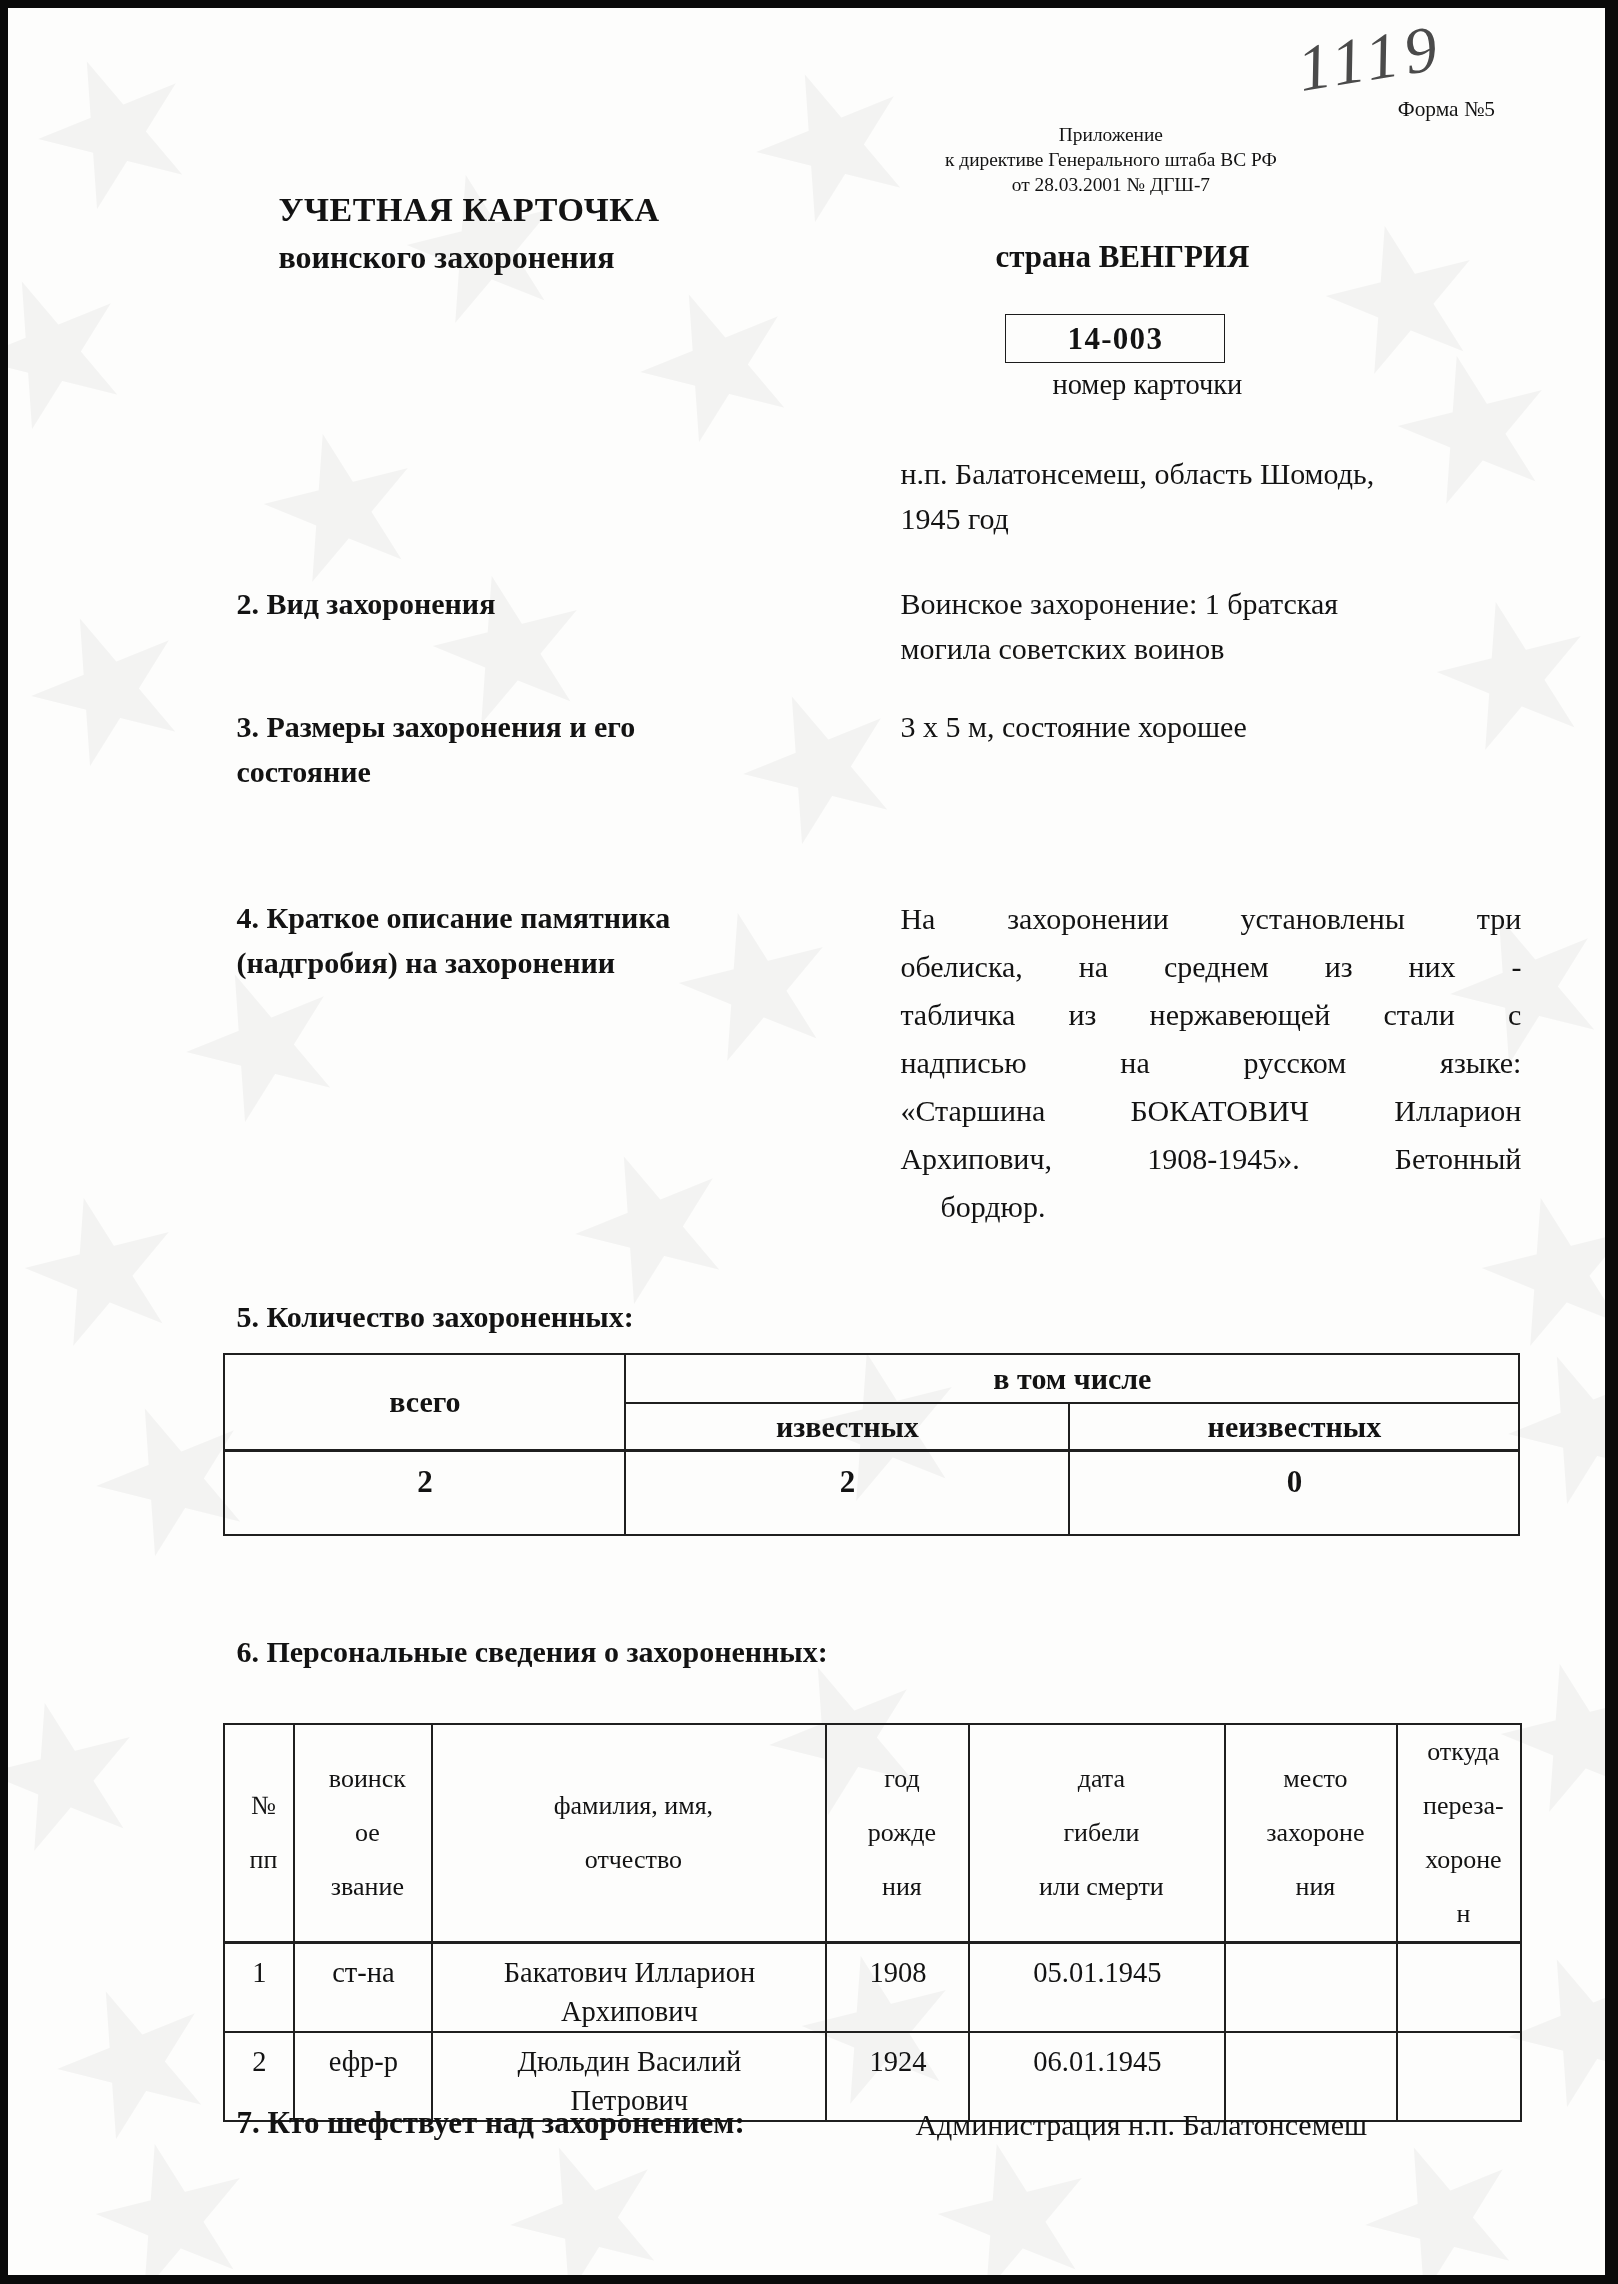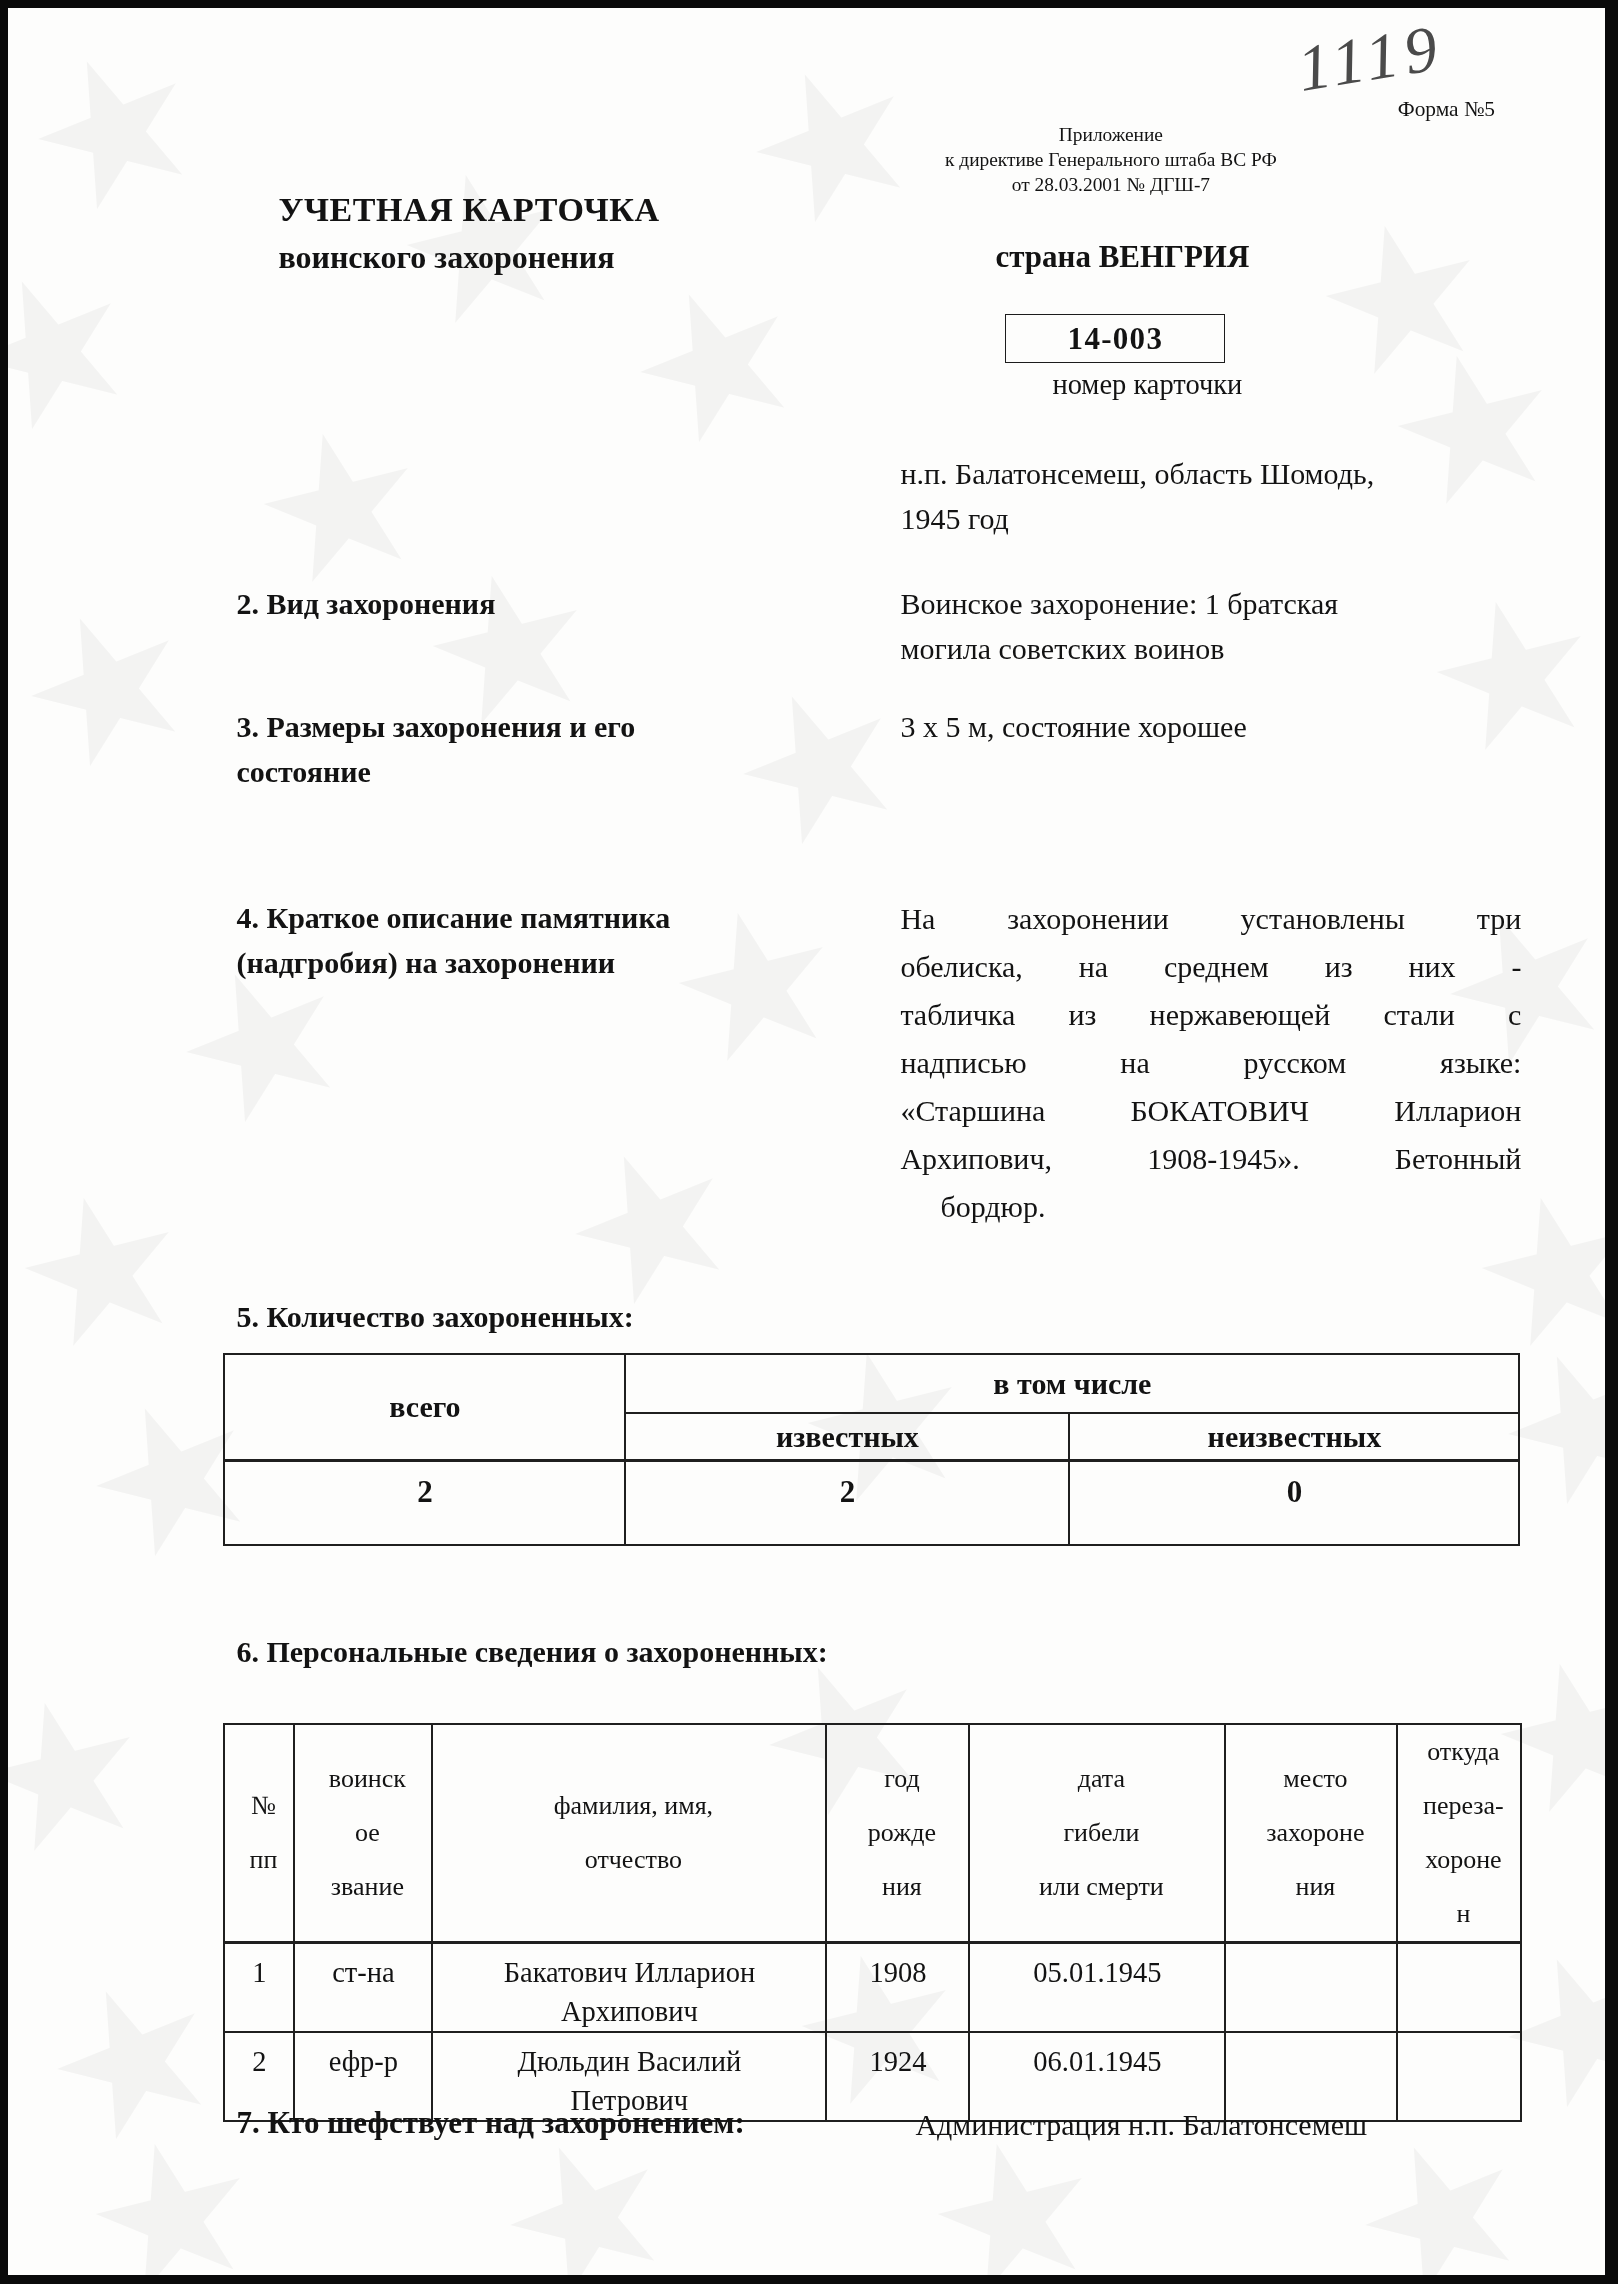--- a/index.html
+++ b/index.html
@@ -141,21 +141,21 @@
 
   <div class="abs sec-head s5h">5. Количество захороненных:</div>
 
   <table class="abs t5">
     <colgroup>
         <col style="width:401px">
         <col style="width:444px">
         <col style="width:450px">
       </colgroup>
     <tbody>
-      <tr style="height:59px">
+      <tr style="height:49px">
         <td rowspan="2" class="thick-b">всего</td>
         <td colspan="2">в том числе</td>
       </tr>
       <tr style="height:47px">
         <td class="thick-b">известных</td>
         <td class="thick-b">неизвестных</td>
       </tr>
       <tr class="vals">
         <td>2</td>
         <td>2</td>

